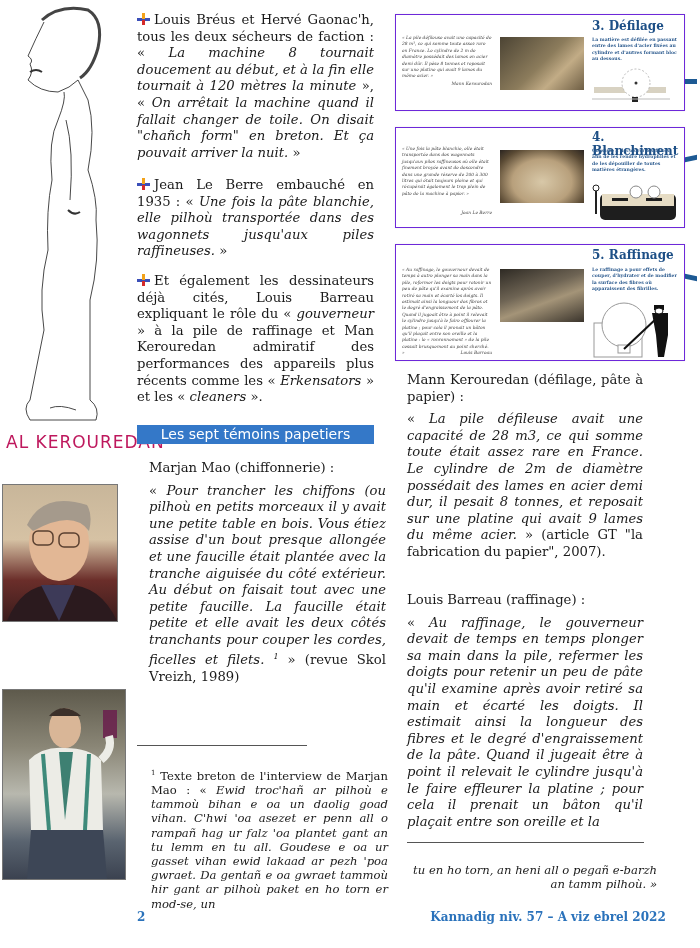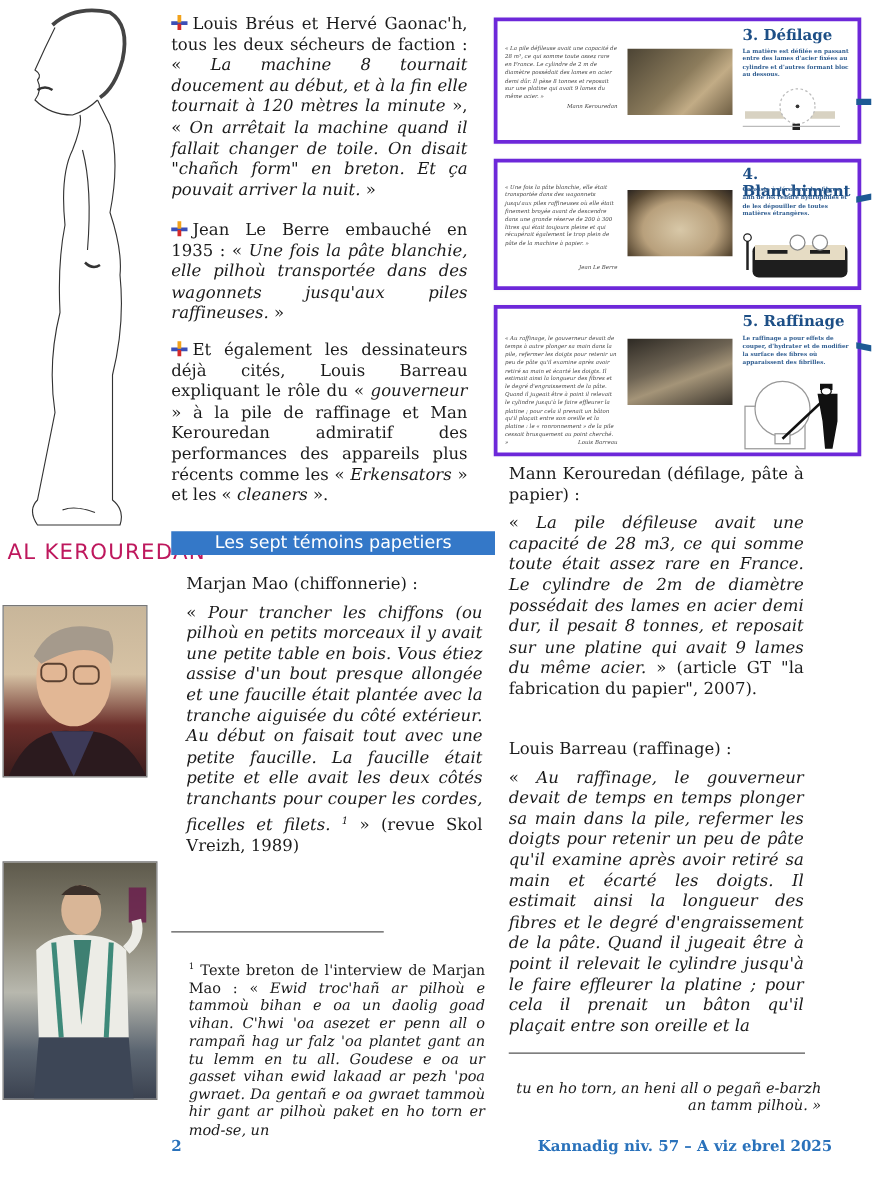--- a/index.html
+++ b/index.html
@@ -17,25 +17,25 @@
   
   #sketch { left:0; top:0; width:128px; height:455px; }
   #sketch-caption { left:6px; top:432px; font-family:"DejaVu Sans", sans-serif; font-size:17px; letter-spacing:1px; color:#be185d; }
 
   
   .photo { border:1px solid #777; overflow:hidden; }
   #photo-mao { left:2px; top:484px; width:114px; height:136px; background:linear-gradient(180deg,#c8b69a 0%,#d6c2a4 40%,#6b2e2a 70%,#3a1c1c 100%); }
   #photo-barreau { left:2px; top:689px; width:122px; height:189px; background:linear-gradient(180deg,#5e5a4c 0%,#8a8676 30%,#b8b8ae 55%,#5a6470 80%,#3b4250 100%); }
 
   
-  #section-header { left:137px; top:425px; width:259px; height:19px; background:#3478c8; color:#ffffff;
+  #section-header { left:137px; top:425px; width:237px; height:19px; background:#3478c8; color:#ffffff;
     font-family:"DejaVu Sans", sans-serif; font-size:14px; line-height:19px; text-align:center; }
 
   
-  .panel { left:395px; width:288px; background:#fff; border:3px solid #6d28d9; box-shadow:0 0 2px rgba(0,0,0,0.08); }
+  .panel { left:395px; width:288px; background:#fff; border:1px solid #6d28d9; box-shadow:0 0 2px rgba(0,0,0,0.08); }
   .panel .quote { position:absolute; left:6px; width:90px; font-size:4.4px; line-height:6.4px; font-style:italic; color:#444; }
   .panel .author { position:absolute; right:192px; font-size:4.4px; font-style:italic; color:#444; }
   .panel .pic { position:absolute; left:104px; width:84px; height:53px; }
   .panel .ptitle { position:absolute; left:196px; font-size:12px; font-weight:bold; color:#1d4f86; }
   .panel .pdesc { position:absolute; left:196px; width:88px; font-size:4.6px; line-height:6.4px; font-weight:bold; color:#2f5d90; }
   .tab { position:absolute; left:685px; width:12px; height:5px; background:#1d5a94; }
 
   .rule { height:1px; background:#555; }
   #footer-left { left:137px; top:910px; font-family:"DejaVu Serif", serif; font-weight:bold; font-size:12px; color:#2a72bb; }
   #footer-right { left:404px; top:910px; width:288px; font-family:"DejaVu Serif", serif; font-weight:bold; font-size:12px; color:#2a72bb; text-align:center; }
@@ -174,13 +174,13 @@
   <p style="margin-bottom:6px;">Louis Barreau (raffinage) :</p>
   <p>« <i>Au raffinage, le gouverneur devait de temps en temps plonger sa main dans la pile, refermer les doigts pour retenir un peu de pâte qu'il examine après avoir retiré sa main et écarté les doigts. Il estimait ainsi la longueur des fibres et le degré d'engraissement de la pâte. Quand il jugeait être à point il relevait le cylindre jusqu'à le faire effleurer la platine ; pour cela il prenait un bâton qu'il plaçait entre son oreille et la</i></p>
 </div>
 
 <div class="abs rule" style="left:407px; top:842px; width:237px;"></div>
 <div class="abs txt" style="left:407px; top:863px; width:250px; font-size:11.6px; line-height:14.2px; text-align:right;">
   <p><i>tu en ho torn, an heni all o pegañ e-barzh an tamm pilhoù. »</i></p>
 </div>
 
 <div id="footer-left" class="abs">2</div>
-<div id="footer-right" class="abs">Kannadig niv. 57 – A viz ebrel  2025</div>
+<div id="footer-right" class="abs">Kannadig niv. 57 – A viz ebrel  2022</div>
 
 </body></html>

